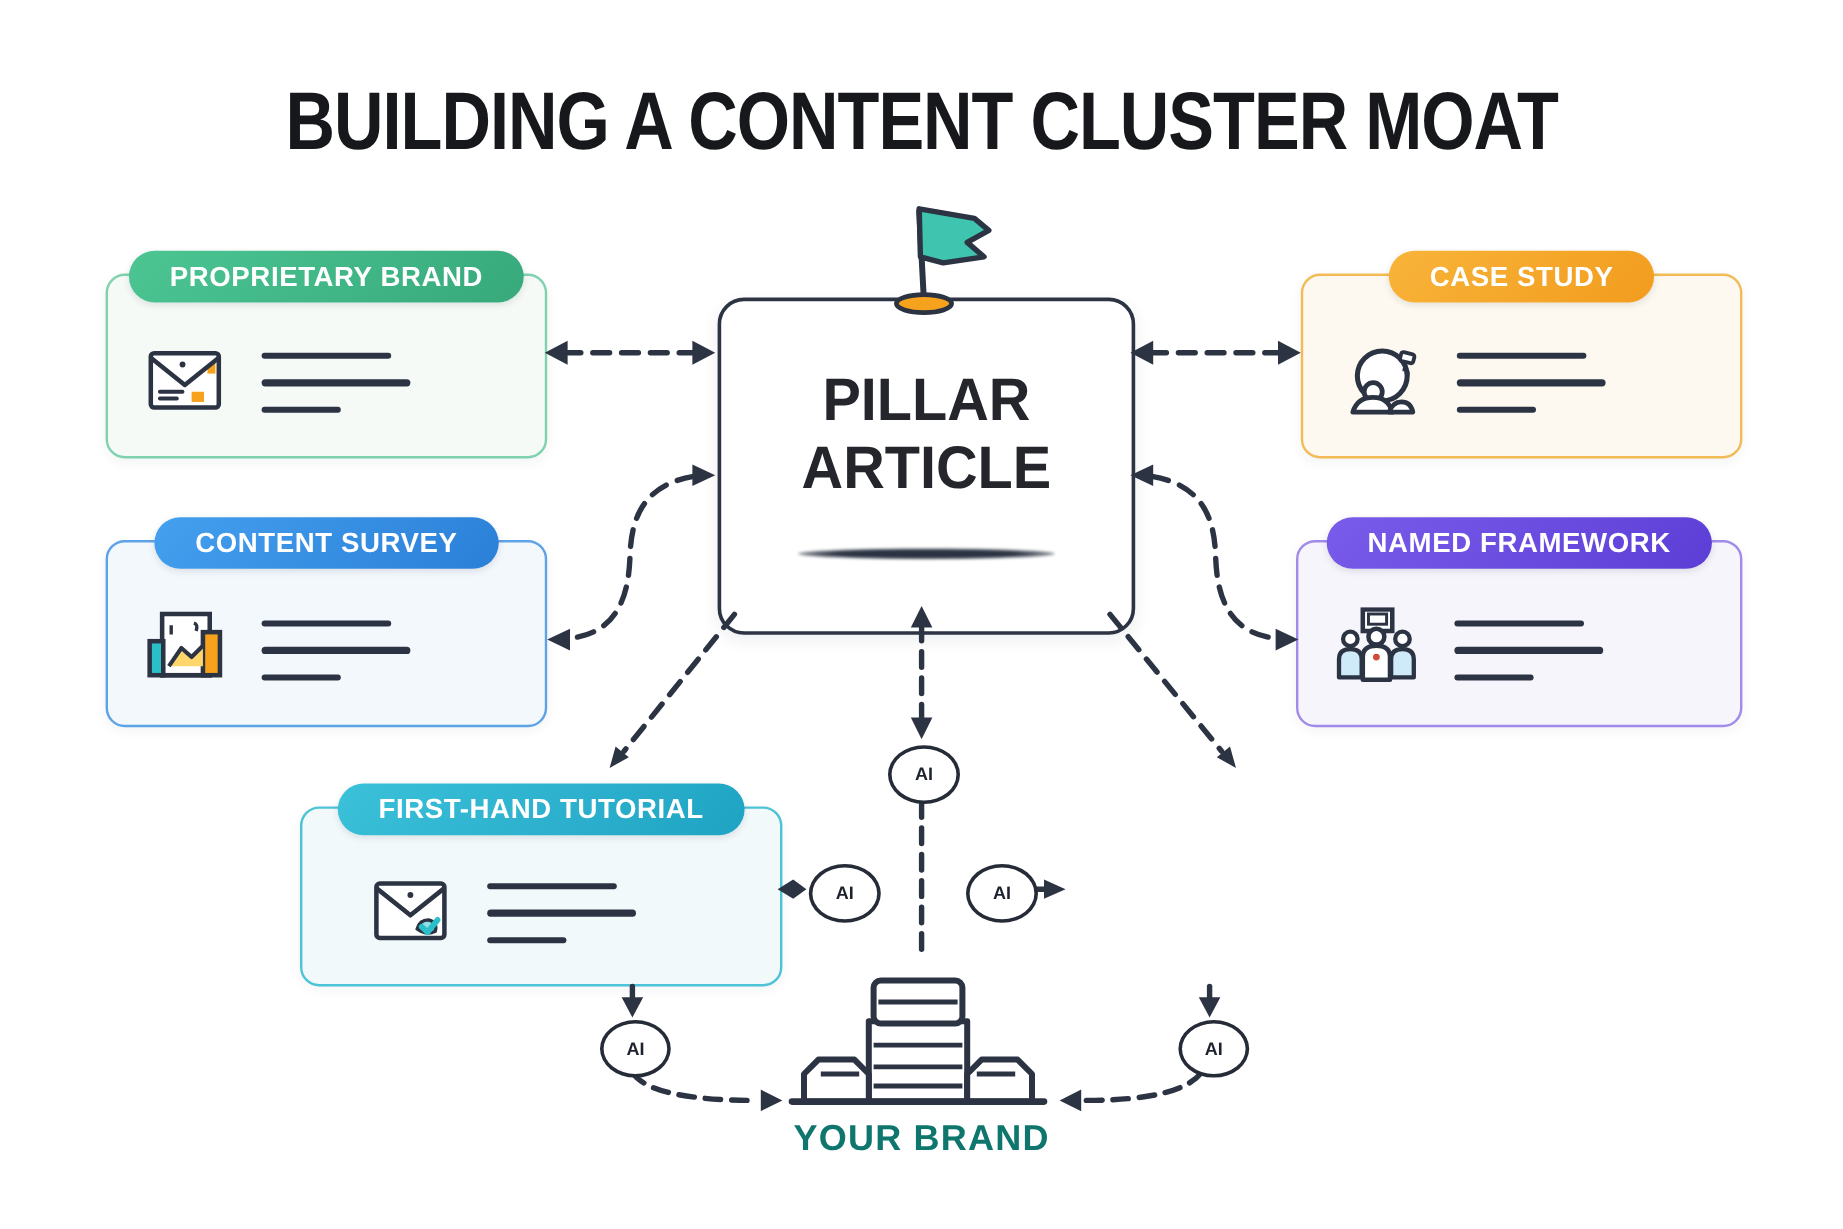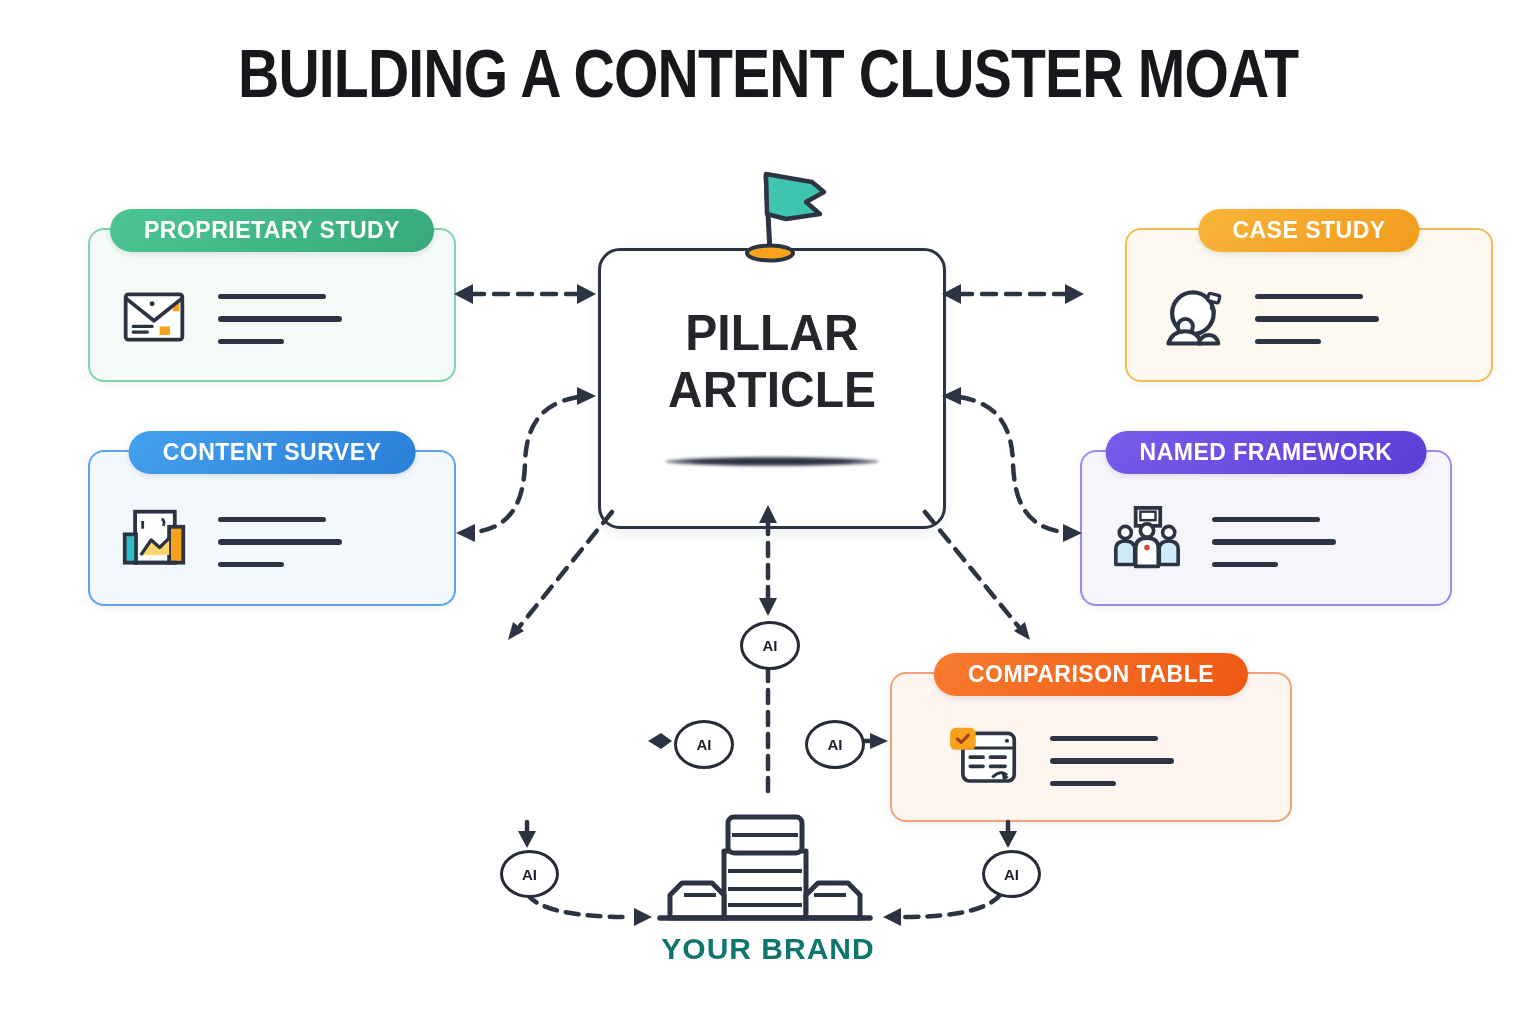--- a/index.html
+++ b/index.html
@@ -1,20 +1,20 @@
 <!DOCTYPE html>
 <html><head>
 <meta charset="utf-8">
 <style>
   html,body{margin:0;padding:0;background:#ffffff;}
   .stage{position:relative;width:1536px;height:1024px;background:#ffffff;overflow:hidden;
          font-family:"Liberation Sans",sans-serif;color:#222733;}
 
   
-  .title{position:absolute;top:34px;left:0;width:100%;text-align:center;
+  .title{position:absolute;top:62px;left:0;width:100%;text-align:center;
          font-size:68px;font-weight:800;color:#17181c;white-space:nowrap;}
   .title span{display:inline-block;transform:scaleX(0.84);transform-origin:center;letter-spacing:-1px;}
 
   
   .card{position:absolute;border-radius:16px;box-shadow:0 3px 10px rgba(20,30,50,0.05);}
   .card .pill{position:absolute;top:-21px;left:50%;transform:translateX(-50%);
       height:43px;border-radius:22px;display:flex;align-items:center;justify-content:center;
       color:#ffffff;font-weight:800;font-size:23px;letter-spacing:0.5px;white-space:nowrap;
       padding:0 34px;box-shadow:0 2px 6px rgba(20,30,50,0.12);}
   .card .body{position:absolute;left:30px;right:24px;top:38px;bottom:10px;
@@ -114,21 +114,21 @@
       <polygon points="652,917 634,908 634,926"></polygon>
       <polygon points="883,917 901,908 901,926"></polygon>
 
       <polygon points="648,741 661,733 672,741 661,749"></polygon>
       <polygon points="888,741 870,733 870,749"></polygon>
     </g>
   </svg>
 
   <div class="card c-green" style="left:88px;top:228px;width:364px;height:150px;">
     <div class="pill p-green">
-      <span>PROPRIETARY STUDY</span>
+      <span>PROPRIETARY BRAND</span>
     </div>
     <div class="body">
       <span>
         <svg width="68" height="68" viewBox="0 0 72 72">
           <rect x="6" y="12" width="60" height="48" rx="3" fill="#fff" stroke="#2c3444" stroke-width="4"></rect>
           <rect x="56" y="18" width="7" height="12" fill="#f6a21d"></rect>
           <rect x="42" y="46" width="11" height="9" fill="#f6a21d"></rect>
           <path d="M6 16 L36 40 L66 16" fill="#fff" stroke="#2c3444" stroke-width="4" stroke-linejoin="round"></path>
           <circle cx="34" cy="22" r="2.6" fill="#2c3444"></circle>
           <path d="M14 46 h20 M14 52 h15" stroke="#2c3444" stroke-width="3.4" stroke-linecap="round"></path>
@@ -159,21 +159,21 @@
         </svg>
       </span>
       <div class="lines">
         <i class="l1"></i>
           <i class="l2"></i>
           <i class="l3"></i>
       </div>
     </div>
   </div>
 
-  <div class="card c-amber" style="left:1125px;top:228px;width:364px;height:150px;">
+  <div class="card c-amber" style="left:1084px;top:228px;width:364px;height:150px;">
     <div class="pill p-amber">
       <span>CASE STUDY</span>
     </div>
     <div class="body">
       <span>
         <svg width="68" height="68" viewBox="0 0 72 72">
           <circle cx="38" cy="32" r="22" fill="#fff" stroke="#2c3444" stroke-width="4.5"></circle>
           <rect x="54" y="12" width="12" height="8" rx="2" transform="rotate(14 60 16)" fill="#fff" stroke="#2c3444" stroke-width="3.4"></rect>
           <path d="M56 26 q6 1 4 6" fill="none" stroke="#2c3444" stroke-width="3.4"></path>
           <circle cx="30" cy="46" r="8" fill="#fff" stroke="#2c3444" stroke-width="4.2"></circle>
@@ -208,45 +208,42 @@
         </svg>
       </span>
       <div class="lines">
         <i class="l1"></i>
           <i class="l2"></i>
           <i class="l3"></i>
       </div>
     </div>
   </div>
 
-
-  <div class="card c-orange" style="left:890px;top:672px;width:398px;height:146px;">
-    <div class="pill p-orange">
-      <span>COMPARISON TABLE</span>
+  <div class="card c-teal" style="left:250px;top:672px;width:398px;height:146px;">
+    <div class="pill p-teal">
+      <span>FIRST-HAND TUTORIAL</span>
     </div>
     <div class="body" style="left:56px;">
       <span>
-        <svg width="72" height="66" viewBox="0 0 78 72">
-          <rect x="16" y="8" width="56" height="52" rx="7" fill="#fff" stroke="#2c3444" stroke-width="4"></rect>
-          <path d="M16 24 h56" stroke="#2c3444" stroke-width="3.2"></path>
-          <circle cx="64" cy="16" r="2.2" fill="#2c3444"></circle>
-          <rect x="2" y="2" width="28" height="24" rx="6" fill="#f6a21d"></rect>
-          <path d="M10 14 l4 4 l8 -8" fill="none" stroke="#a63d1c" stroke-width="3.4" stroke-linecap="round" stroke-linejoin="round"></path>
-          <path d="M24 34 h14 M46 34 h16 M24 44 h14 M46 44 h16" stroke="#2c3444" stroke-width="4" stroke-linecap="round"></path>
-          <path d="M48 56 q10 -9 16 -2" fill="none" stroke="#2c3444" stroke-width="3.4"></path>
-          <polygon points="66,56 58,50 60,60" fill="#2c3444"></polygon>
-        </svg>
-      </span>
-      <div class="lines">
-        <i class="l1"></i>
-          <i class="l2"></i>
-          <i class="l3"></i>
-      </div>
-    </div>
-  </div>
+        <svg width="68" height="68" viewBox="0 0 72 72">
+          <rect x="6" y="12" width="60" height="48" rx="3" fill="#fff" stroke="#2c3444" stroke-width="4"></rect>
+          <path d="M6 16 L36 40 L66 16" fill="#fff" stroke="#2c3444" stroke-width="4" stroke-linejoin="round"></path>
+          <circle cx="36" cy="22" r="2.6" fill="#2c3444"></circle>
+          <path d="M42 52 q2 -8 10 -8 q8 2 6 10 q-8 4 -16 -2 Z" fill="#8fdfe8" stroke="#2c3444" stroke-width="3"></path>
+          <path d="M46 50 l5 5 l9 -11" fill="none" stroke="#2bbfc9" stroke-width="5" stroke-linecap="round" stroke-linejoin="round"></path>
+        </svg>
+      </span>
+      <div class="lines">
+        <i class="l1"></i>
+          <i class="l2"></i>
+          <i class="l3"></i>
+      </div>
+    </div>
+  </div>
+
 
   <div class="pillar">
     <div class="ptext">
       <div>PILLAR</div>
       <div>ARTICLE</div>
     </div>
     <div class="smudge"></div>
   </div>
 
   <div class="flag">

